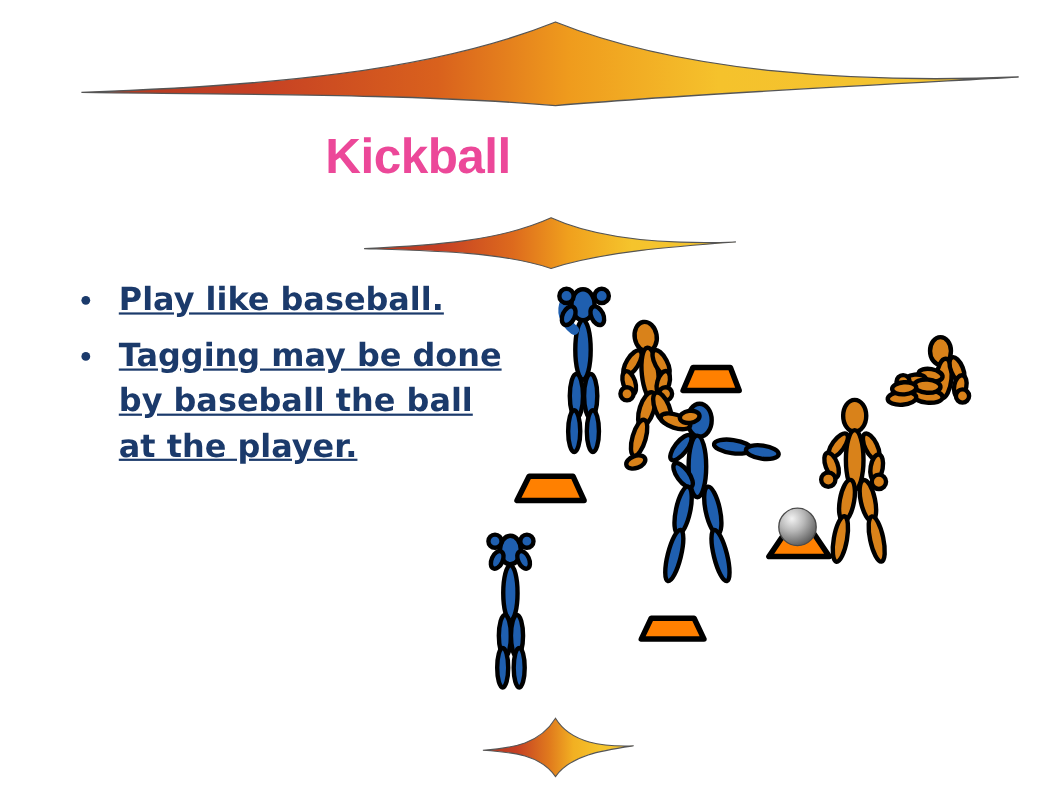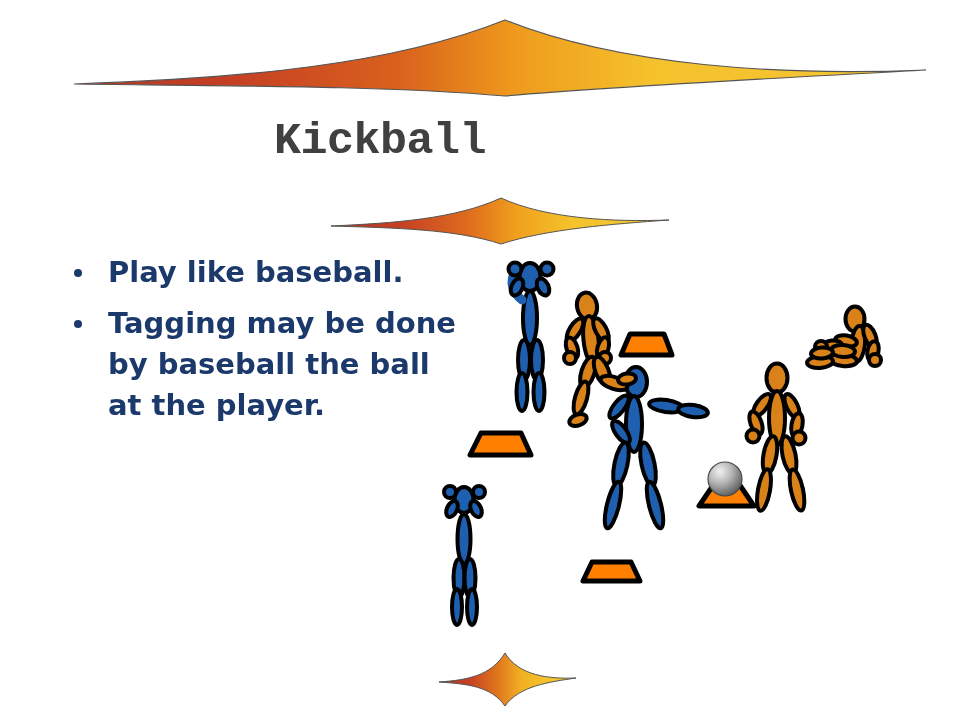--- a/index.html
+++ b/index.html
@@ -26,40 +26,41 @@
   #ornament-middle { left: 325px; top: 192px; width: 350px; height: 60px; }
   #ornament-bottom { left: 435px; top: 648px; width: 145px; height: 62px; }
 
   
   #title {
     position: absolute;
     left: 0;
     top: 118px;
     width: 760px;
     text-align: center;
-    color: #404040;
-    font-family: Liberation Mono, monospace;
+    color: #ec4899;
+    font-family: Liberation Sans, sans-serif;
     font-size: 45px;
     font-weight: bold;
     letter-spacing: -0.5px;
     line-height: 1.05;
     white-space: nowrap;
   }
 
   
   #bullets {
     position: absolute;
     left: 62px;
     top: 252px;
     width: 400px;
     color: #1b3a6b;
     font-family: "DejaVu Sans", sans-serif;
     font-size: 29px;
     font-weight: bold;
     line-height: 41px;
+    text-decoration: underline;
   }
   .bullet-row {
     position: relative;
     display: block;
     padding-left: 46px;
     margin-bottom: 10px;
   }
   .bullet-dot {
     position: absolute;
     left: 12px;

